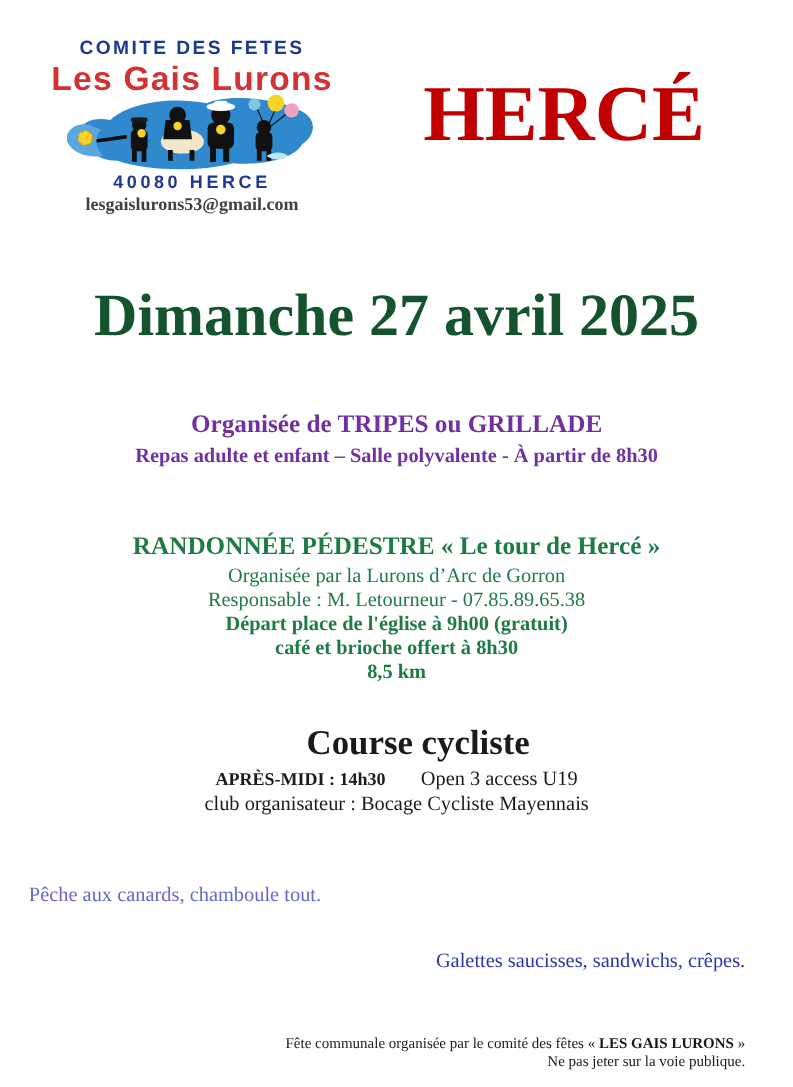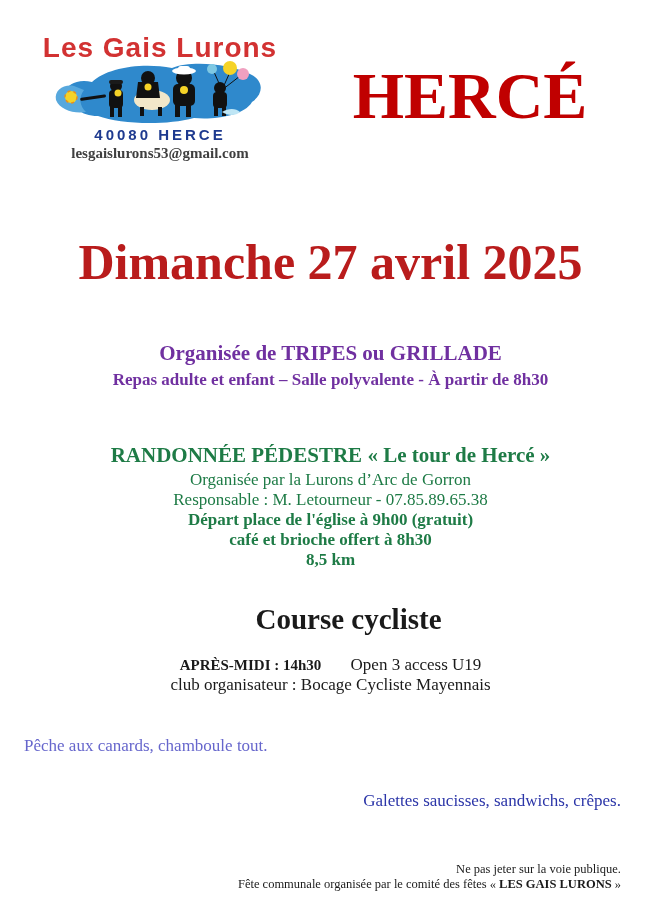--- a/index.html
+++ b/index.html
@@ -30,33 +30,33 @@
     font-family:"Liberation Serif", serif;
     color:#3f3f3f;font-weight:bold;font-size:15px;line-height:17px;margin-top:1px;
   }
   
   .town-title{
     position:absolute;left:305px;top:58px;width:330px;text-align:center;
     color:#c00000;font-weight:bold;font-size:66px;line-height:76px;
   }
   .event-date{
     position:absolute;left:0;top:233px;width:661px;text-align:center;
-    color:#b91c1c;font-weight:bold;font-size:50px;line-height:58px;
+    color:#14532d;font-weight:bold;font-size:50px;line-height:58px;
   }
   
   .section{position:absolute;left:0;width:661px;text-align:center;}
   .meal{top:341px;color:#7030a0;}
   .meal .title{font-weight:bold;font-size:21px;line-height:25px;}
   .meal .subtitle{font-weight:bold;font-size:17px;line-height:21px;margin-top:3px;}
   .hike{top:443px;color:#1e7b46;}
   .hike .title{font-weight:bold;font-size:21px;line-height:24px;margin-bottom:3px;}
   .hike .line{font-size:17px;line-height:20px;}
   .hike .bold{font-weight:bold;}
   .race{top:601px;color:#1a1a1a;}
-  .race .title{font-weight:bold;font-size:29px;line-height:36px;margin-bottom:18px;padding-left:36px;}
+  .race .title{font-weight:bold;font-size:29px;line-height:36px;margin-bottom:2px;padding-left:36px;}
   .race .line{font-size:17px;line-height:19px;}
   .race .time-label{font-weight:bold;font-size:15px;}
   .race .time-detail{margin-left:25px;}
   .games-line{
     position:absolute;left:24px;top:736px;
     color:#6666cc;font-size:17px;line-height:20px;
   }
   .food-line{
     position:absolute;right:40px;top:791px;
     color:#2b35a8;font-size:17px;line-height:20px;
@@ -65,20 +65,21 @@
   .footer{
     position:absolute;right:40px;top:862px;text-align:right;
     color:#1a1a1a;font-size:12.5px;line-height:15px;
   }
   .footer .bold{font-weight:bold;}
 </style>
 </head>
 <body>
 
 <div class="logo-block">
+  <div class="logo-committee">COMITE DES FETES</div>
   <div class="logo-title">Les Gais Lurons</div>
 
   <svg class="logo-art" width="212" height="66" viewBox="0 0 212 66">
 
     <path d="M14,36 C8,28 20,18 38,22 C52,8 88,2 118,8 C138,0 176,4 196,14
              C210,20 210,34 198,42 C190,56 160,60 140,58 C110,66 66,64 44,56
              C26,56 18,46 14,36 Z" fill="#2f89cc"></path>
 
     <path d="M2,40 C0,30 10,24 20,26 L30,30 C24,38 26,46 32,52 C20,54 6,50 2,40 Z" fill="#57a8dd"></path>
     <circle cx="17" cy="37" r="6" fill="#f5d327"></circle>
@@ -150,15 +151,15 @@
     <span class="time-label">APRÈS-MIDI : 14h30</span>
     <span class="time-detail">Open 3 access U19</span>
   </div>
   <div class="line">club organisateur : Bocage Cycliste Mayennais</div>
 </div>
 
 <div class="games-line">Pêche aux canards, chamboule tout.</div>
 <div class="food-line">Galettes saucisses, sandwichs, crêpes.</div>
 
 <div class="footer">
+  <div><span>Fête communale organisée par le comité des fêtes « </span><span class="bold">LES GAIS LURONS</span><span> »</span></div>
   <div>Ne pas jeter sur la voie publique.</div>
-  <div><span>Fête communale organisée par le comité des fêtes « </span><span class="bold">LES GAIS LURONS</span><span> »</span></div>
 </div>
 
 </body></html>

